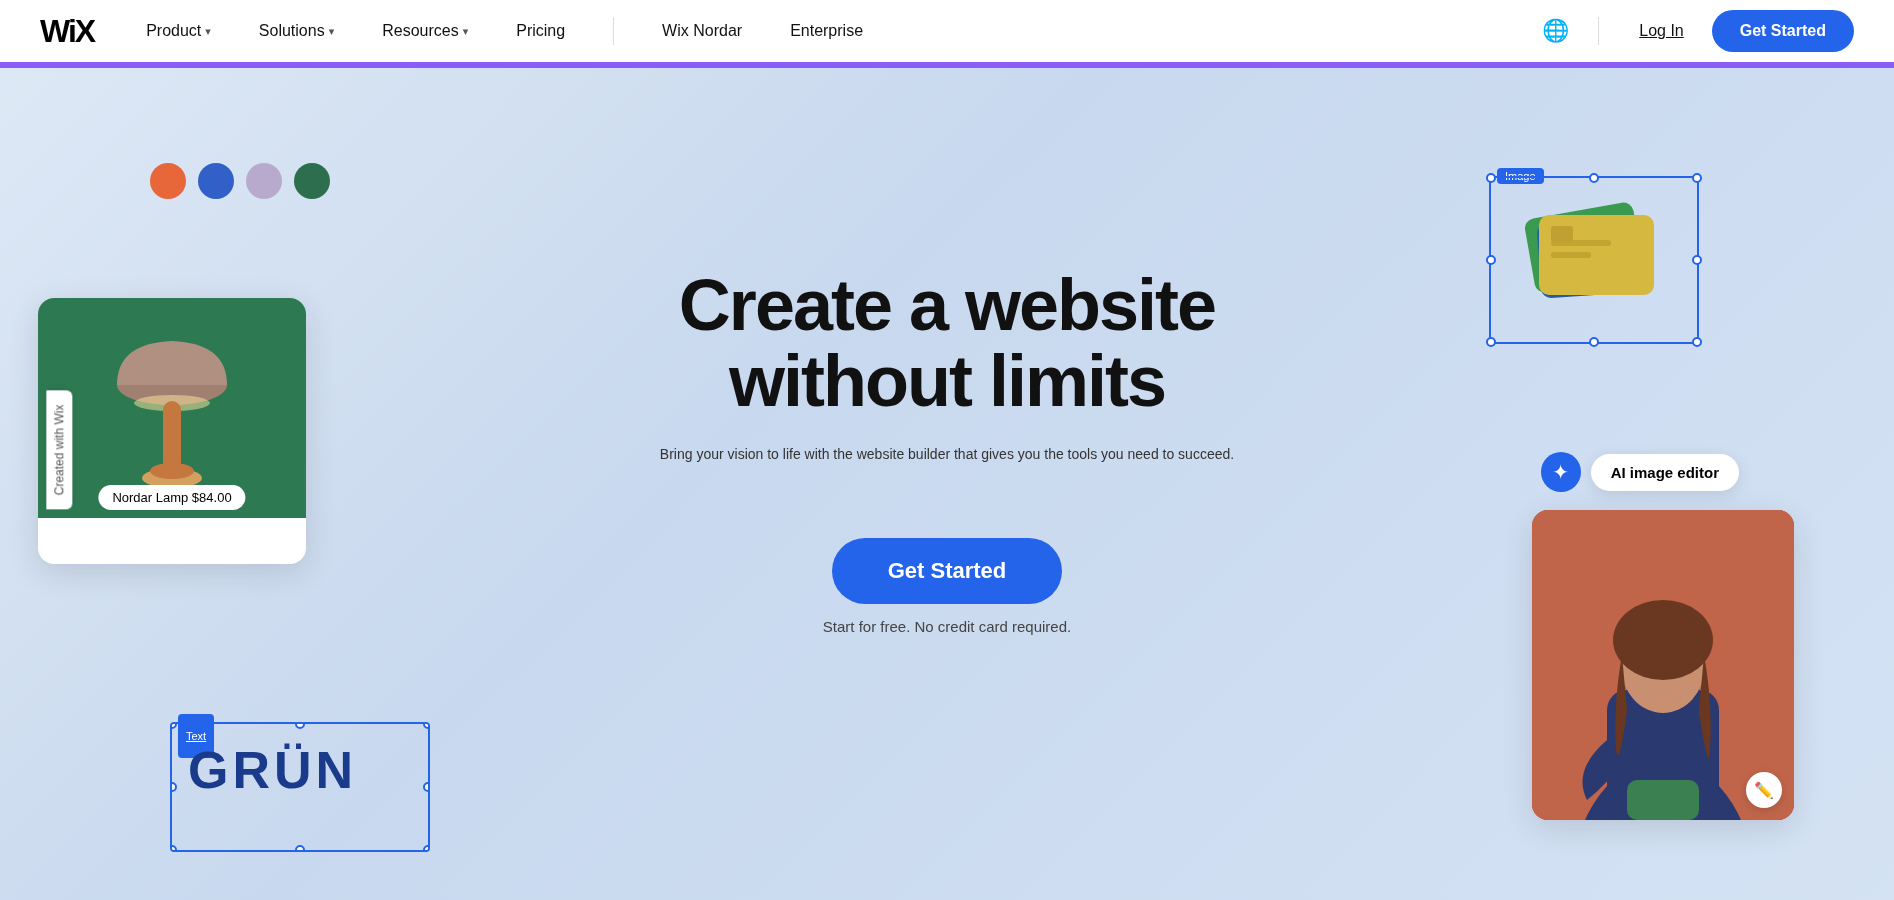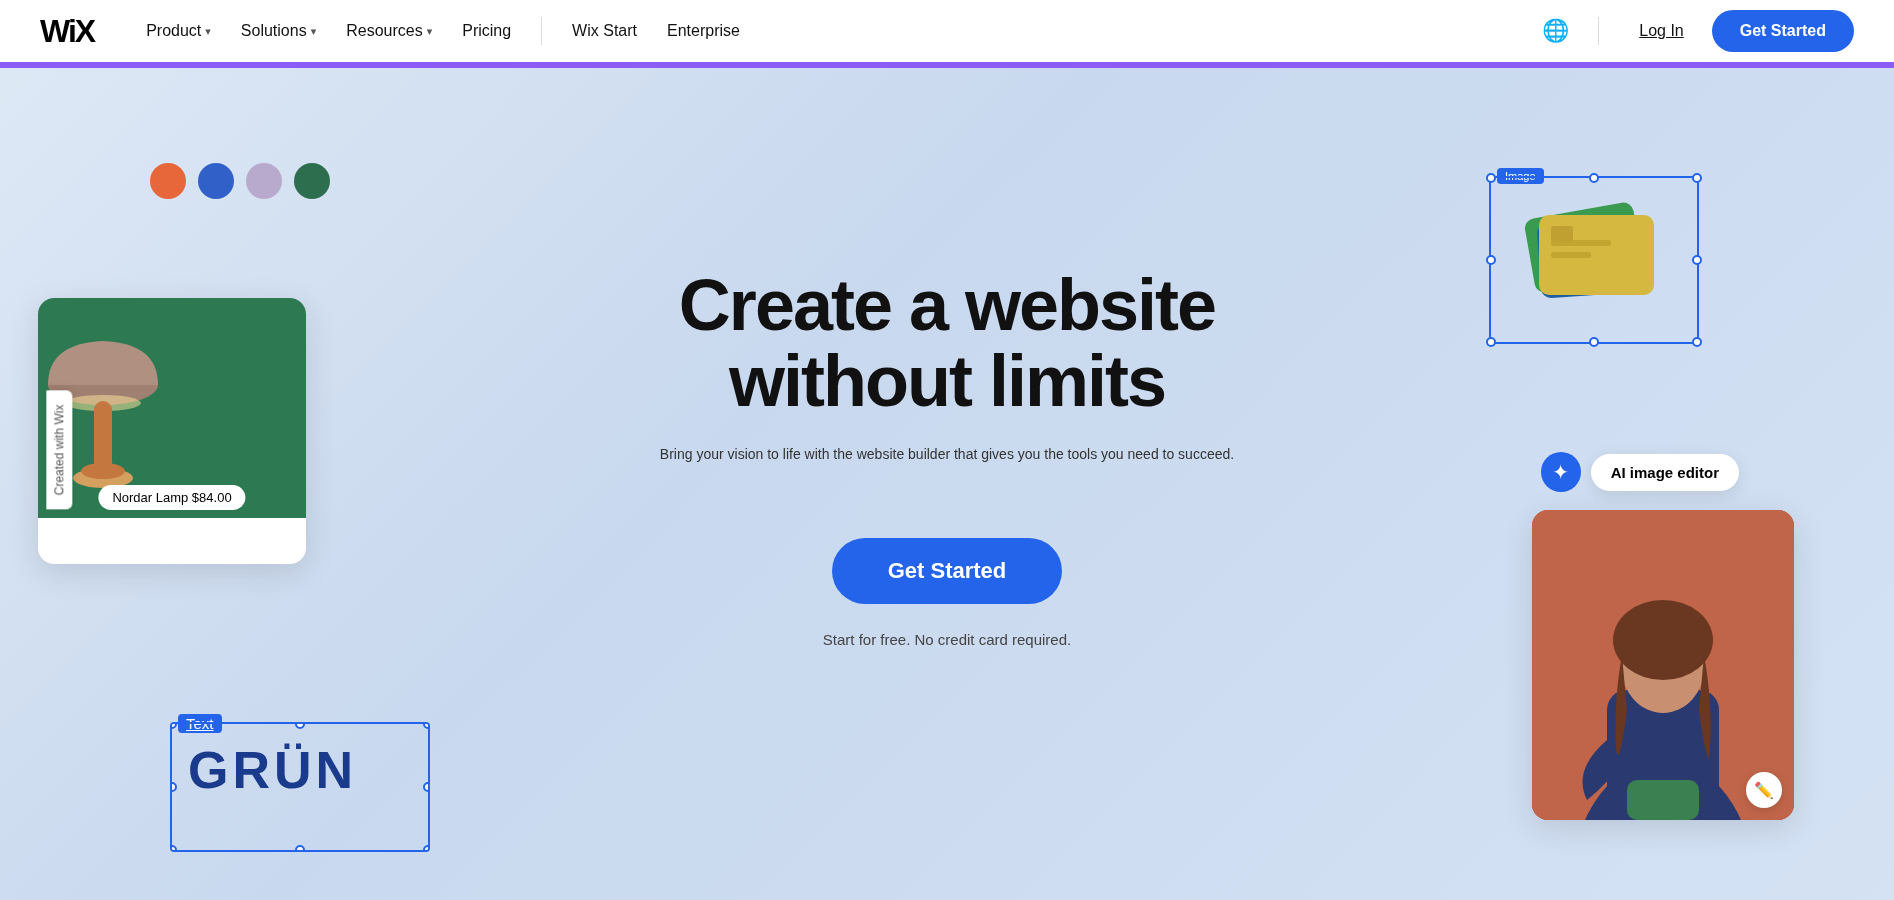--- a/index.html
+++ b/index.html
@@ -7,21 +7,21 @@
 
     
     nav {
       display: flex; align-items: center;
       padding: 0 40px; height: 68px;
       background: #fff;
       border-bottom: 6px solid #8b5cf6;
       position: relative; z-index: 10;
     }
     .nav-logo { font-size: 32px; font-weight: 900; letter-spacing: -2px; color: #000; margin-right: 40px; }
-    .nav-links { display: flex; align-items: center; gap: 6px; flex: 1; }
+    .nav-links { display: flex; align-items: center; gap: 24px; flex: 1; }
     .nav-item {
       display: flex; align-items: center; gap: 4px;
       font-size: 16px; color: #111; padding: 6px 12px;
       cursor: pointer; border-radius: 6px;
       white-space: nowrap;
     }
     .nav-chevron { font-size: 11px; color: #555; }
     .nav-divider { width: 1px; height: 28px; background: #ddd; margin: 0 12px; }
     .nav-right { display: flex; align-items: center; gap: 16px; }
     .nav-globe { font-size: 22px; color: #333; cursor: pointer; }
@@ -59,21 +59,21 @@
     .lamp-card {
       position: absolute; top: 230px; left: 38px;
       width: 268px; height: 266px;
       background: #fff; border-radius: 16px;
       box-shadow: 0 8px 32px rgba(0,0,0,0.12);
       overflow: hidden;
     }
     .lamp-image {
       width: 100%; height: 220px;
       background: #2d7a52;
-      display: flex; align-items: center; 
+      display: flex; align-items: center; justify-content: center;
       position: relative;
     }
     
     .lamp-label {
       position: absolute; bottom: 8px; left: 50%; transform: translateX(-50%);
       background: #fff; border-radius: 20px;
       padding: 5px 14px; font-size: 13px; font-weight: 500; white-space: nowrap;
     }
 
     
@@ -91,21 +91,21 @@
       line-height: 1.6;
     }
     .hero-cta {
       margin-top: 36px;
       background: #2464eb; color: #fff;
       border: none; border-radius: 50px;
       padding: 20px 56px; font-size: 22px; font-weight: 700;
       cursor: pointer; display: inline-block;
     }
     .hero-free-note {
-      margin-top: 27px; font-size: 15px; color: #444;
+      margin-top: 14px; font-size: 15px; color: #444;
     }
 
     
     .image-widget {
       position: absolute; top: 108px; right: 195px;
       width: 210px; height: 168px;
     }
     .image-widget-label {
       position: absolute; top: -8px; left: 8px;
       background: #2464eb; color: #fff;
@@ -180,21 +180,21 @@
     }
 
     
     .text-widget {
       position: absolute; bottom: 48px; left: 170px;
       width: 260px; height: 130px;
     }
     .text-widget-label {
       position: absolute; top: -8px; left: 8px;
       background: #2464eb; color: #fff;
-      font-size: 15px; padding: 1px 8px; border-radius: 4px; text-decoration: underline;
+      font-size: 11px; padding: 16px 8px; border-radius: 4px; text-decoration: underline;
     }
     .text-widget-border {
       width: 100%; height: 100%;
       border: 2px solid #2464eb;
       border-radius: 4px; overflow: hidden;
       position: relative;
     }
     .gruen-text {
       font-size: 52px; font-weight: 900;
       color: #1a3a8c; letter-spacing: 4px;
@@ -231,21 +231,21 @@
     </div>
     <div class="nav-item">
       <span>Resources</span>
       <span class="nav-chevron">▾</span>
     </div>
     <div class="nav-item">
       <span>Pricing</span>
     </div>
     <div class="nav-divider"></div>
     <div class="nav-item">
-      <span>Wix Start</span>
+      <span>Wix Nordar</span>
     </div>
     <div class="nav-item">
       <span>Enterprise</span>
     </div>
   </div>
   <div class="nav-right">
     <span class="nav-globe">🌐</span>
     <div class="nav-divider"></div>
     <span class="nav-login">Log In</span>
     <button class="nav-get-started">Get Started</button>

